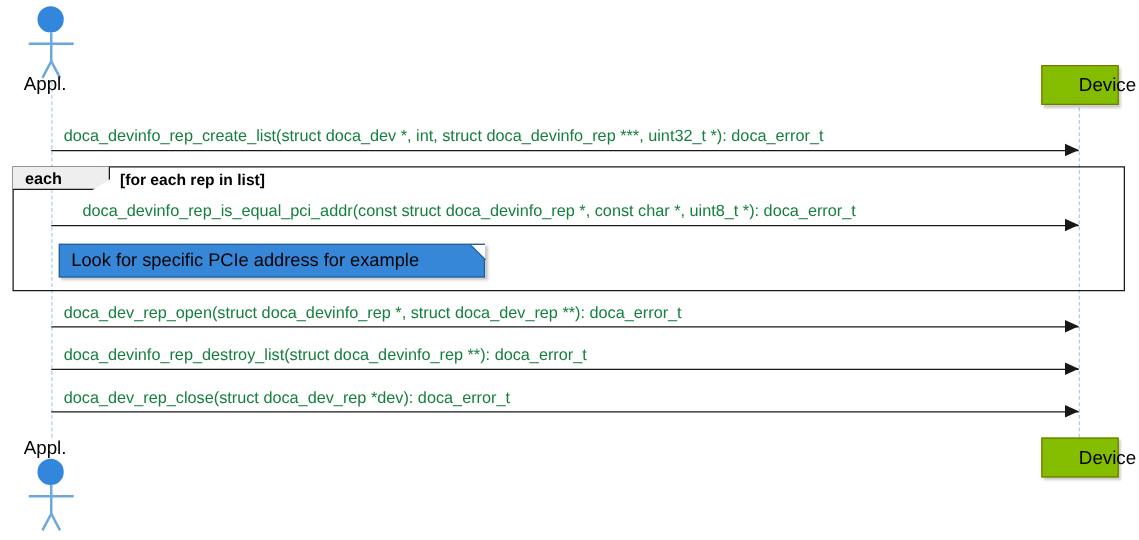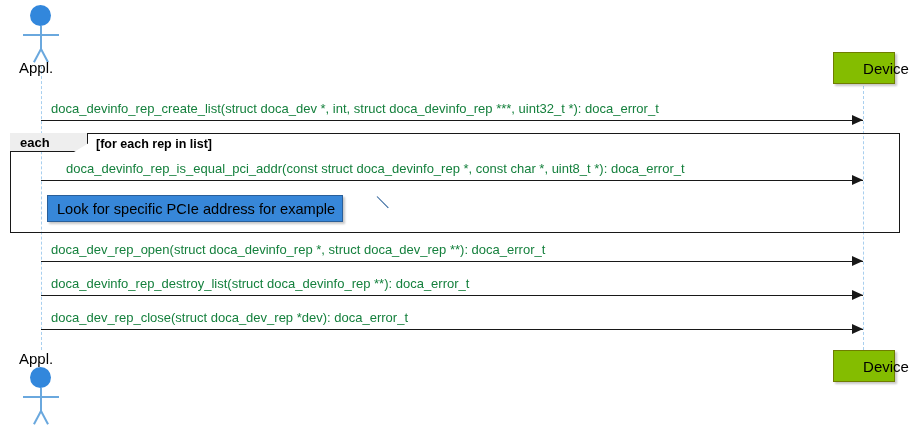--- a/index.html
+++ b/index.html
@@ -203,21 +203,21 @@
   <div class="msg-arrow" style="left:852px; top:115px;"></div>
 
   <div class="frag-box" style="left:10px; top:133px; width:890px; height:100px;"></div>
   <div class="frag-tab" style="left:10px; top:133px; width:78px; height:19px;">each</div>
   <div class="frag-cond" style="left:96px; top:137px;">[for each rep in list]</div>
 
   <div class="msg-label" style="left:51px; top:162px;margin-left:15px;">doca_devinfo_rep_is_equal_pci_addr(const struct doca_devinfo_rep *, const char *, uint8_t *): doca_error_t</div>
   <div class="msg-line" style="left:41px; top:180px; width:822px;"></div>
   <div class="msg-arrow" style="left:852px; top:175px;"></div>
 
-  <div class="note" style="left:47px; top:195px; width:296px; height:27px;">Look for specific PCIe address for example</div>
+  <div class="note" style="left:47px; top:195px; width:341px; height:27px;">Look for specific PCIe address for example</div>
   <div class="note-fold" style="left:377px; top:196px;"></div>
   <div class="note-fold-edge" style="left:377px; top:196px;"></div>
 
   <div class="msg-label" style="left:51px; top:243px;text-align:center;">doca_dev_rep_open(struct doca_devinfo_rep *, struct doca_dev_rep **): doca_error_t</div>
   <div class="msg-line" style="left:41px; top:261px; width:822px;"></div>
   <div class="msg-arrow" style="left:852px; top:256px;"></div>
 
   <div class="msg-label" style="left:51px; top:277px;">doca_devinfo_rep_destroy_list(struct doca_devinfo_rep **): doca_error_t</div>
   <div class="msg-line" style="left:41px; top:295px; width:822px;"></div>
   <div class="msg-arrow" style="left:852px; top:290px;"></div>

